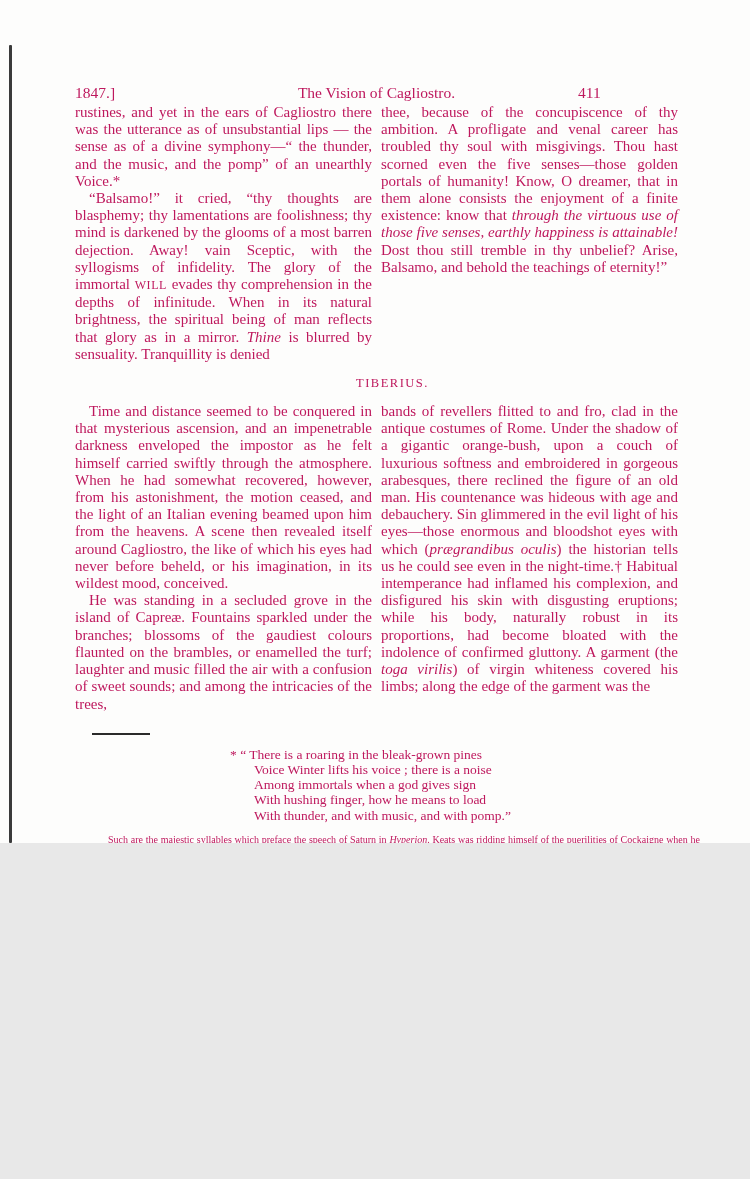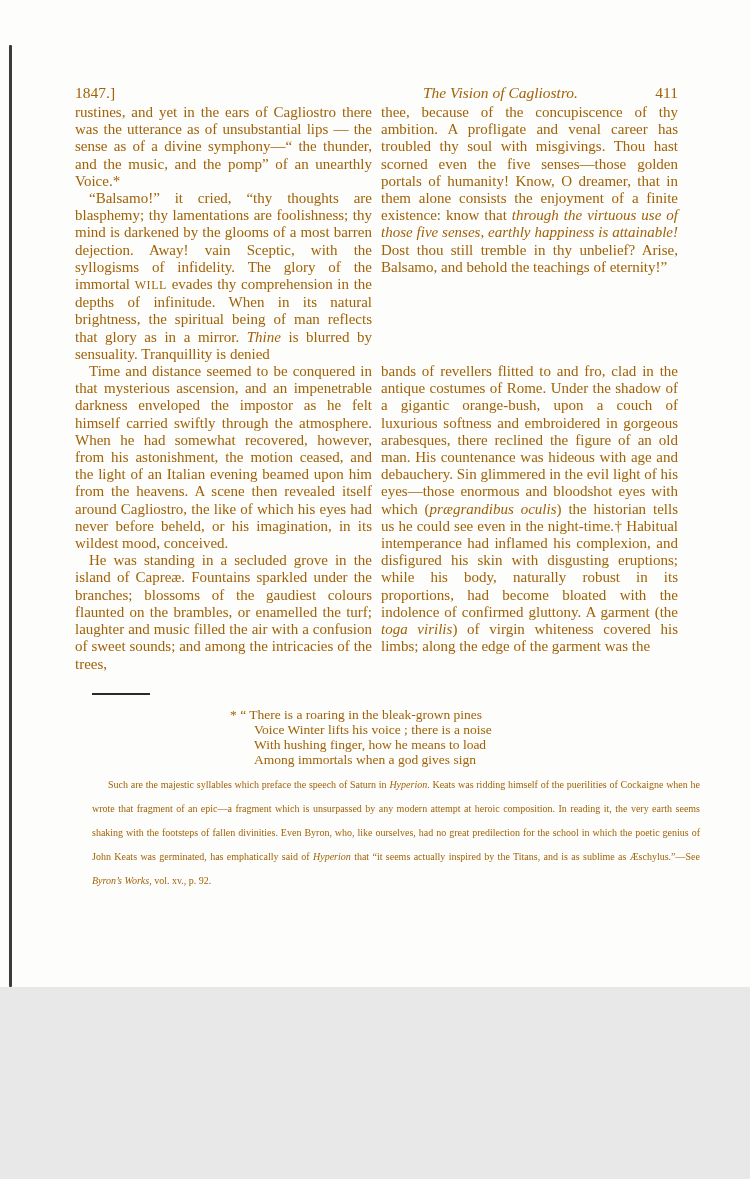--- a/index.html
+++ b/index.html
@@ -1,35 +1,35 @@
 <!DOCTYPE html>
 <html><head>
 <meta charset="utf-8">
 <style>
   html,body{margin:0;padding:0;background:#e8e8e8;}
   .page{
     position:relative;
-    width:750px;height:987px;
+    width:750px;height:843px;
     background:#fdfdfc;
     overflow:hidden;
     font-family:"Liberation Serif", serif;
-    color:#a16207;
+    color:#be185d;
   }
   .scan-edge{
     position:absolute;left:9px;top:45px;bottom:0;width:3px;
     background:#3b3b3b;border-radius:1px;
   }
   .header{
     display:flex;align-items:baseline;
     margin:84px 72px 0 75px;
     font-size:15.5px;
   }
   .header .h-left{width:100px;}
-  .header .h-center{flex:1;text-align:right;font-style:italic;}
-  .header .h-right{width:100px;text-align:right;}
+  .header .h-center{flex:1;text-align:center;}
+  .header .h-right{width:100px;text-align:left;}
   .content{margin:2px 40px 0 75px;}
   .columns{display:flex;gap:9px;}
   .col{width:297px;text-align:justify;font-size:15px;line-height:17.2px;}
   .para{margin:0;}
   .para.indent{text-indent:14px;}
   .i{font-style:italic;}
   .sc{font-size:0.8em;letter-spacing:0.6px;}
   .section-heading{
     text-align:center;
     font-size:12.5px;letter-spacing:1.5px;
@@ -66,37 +66,39 @@
     <div class="columns">
       <div class="col">
           <p class="para"><span>rustines, and yet in the ears of Cagliostro there was the utterance as of unsubstantial lips — the sense as of a divine symphony—“ the thunder, and the music, and the pomp” of an unearthly Voice.*</span></p>
           <p class="para indent"><span>“Balsamo!” it cried, “thy thoughts are blasphemy; thy lamentations are foolishness; thy mind is darkened by the glooms of a most barren dejection. Away! vain Sceptic, with the syllogisms of infidelity.  The glory of the immortal </span><span class="sc">WILL</span><span> evades thy comprehension in the depths of infinitude. When in its natural brightness, the spiritual being of man reflects that glory as in a mirror.  </span><span class="i">Thine</span><span> is blurred by sensuality.  Tranquillity is denied</span></p>
         </div>
       <div class="col">
           <p class="para"><span>thee, because of the concupiscence of thy ambition.  A profligate and venal career has troubled thy soul with misgivings.  Thou hast scorned even the five senses—those golden portals of humanity!  Know, O dreamer, that in them alone consists the enjoyment of a finite existence:  know that </span><span class="i">through the virtuous use of those five senses, earthly happiness is attainable!</span><span> Dost thou still tremble in thy unbelief?  Arise, Balsamo, and behold the teachings of eternity!”</span></p>
         </div>
     </div>
 
+    <div class="section-heading">TIBERIUS.</div>
 
     <div class="columns">
       <div class="col">
           <p class="para indent"><span>Time and distance seemed to be conquered in that mysterious ascension, and an impenetrable darkness enveloped the impostor as he felt himself carried swiftly through the atmosphere.  When he had somewhat recovered, however, from his astonishment, the motion ceased, and the light of an Italian evening beamed upon him from the heavens.  A scene then revealed itself around Cagliostro, the like of which his eyes had never before beheld, or his imagination, in its wildest mood, conceived.</span></p>
           <p class="para indent"><span>He was standing in a secluded grove in the island of Capreæ.  Fountains sparkled under the branches; blossoms of the gaudiest colours flaunted on the brambles, or enamelled the turf; laughter and music filled the air with a confusion of sweet sounds; and among the intricacies of the trees,</span></p>
         </div>
       <div class="col">
           <p class="para"><span>bands of revellers flitted to and fro, clad in the antique costumes of Rome. Under the shadow of a gigantic orange-bush, upon a couch of luxurious softness and embroidered in gorgeous arabesques, there reclined the figure of an old man.  His countenance was hideous with age and debauchery.  Sin glimmered in the evil light of his eyes—those enormous and bloodshot eyes with which (</span><span class="i">prægrandibus oculis</span><span>) the historian tells us he could see even in the night-time.†  Habitual intemperance had inflamed his complexion, and disfigured his skin with disgusting eruptions; while his body, naturally robust in its proportions, had become bloated with the indolence of confirmed gluttony. A garment (the </span><span class="i">toga virilis</span><span>) of virgin whiteness covered his limbs; along the edge of the garment was the</span></p>
         </div>
     </div>
   </div>
 
   <div class="footer">
     <div class="footnote-sep"></div>
     <div class="poem">
         <div class="poem-line">* “ There is a roaring in the bleak-grown pines</div>
         <div class="poem-line">Voice Winter lifts his voice ; there is a noise</div>
+        <div class="poem-line">Among immortals when a god gives sign</div>
         <div class="poem-line">With hushing finger, how he means to load</div>
-        <div class="poem-line">Among immortals when a god gives sign</div>
+        <div class="poem-line">With thunder, and with music, and with pomp.”</div>
       </div>
     <div class="footnote-paras">
         <p class="para indent"><span>Such are the majestic syllables which preface the speech of Saturn in </span><span class="i">Hyperion</span><span>. Keats was ridding himself of the puerilities of Cockaigne when he wrote that fragment of an epic—a fragment which is unsurpassed by any modern attempt at heroic composition.  In reading it, the very earth seems shaking with the footsteps of fallen divinities.   Even Byron, who, like ourselves, had no great predilection for the school in which the poetic genius of John Keats was germinated, has emphatically said of </span><span class="i">Hyperion</span><span> that “it seems actually inspired by the Titans, and is as sublime as Æschylus.”—See </span><span class="i">Byron’s Works</span><span>, vol. xv., p. 92.</span></p>
       </div>
   </div>
 </div>
 
 </body></html>

